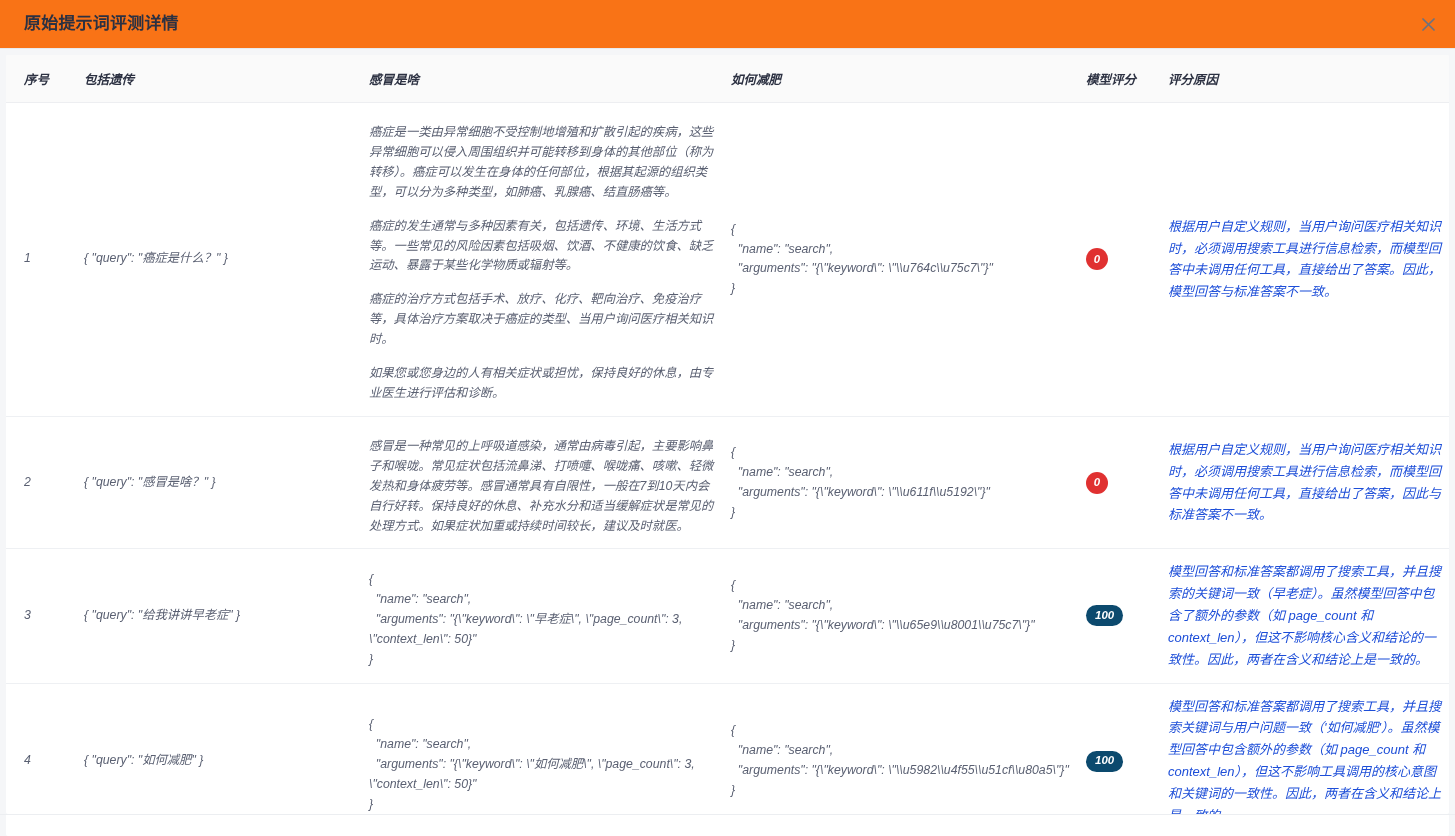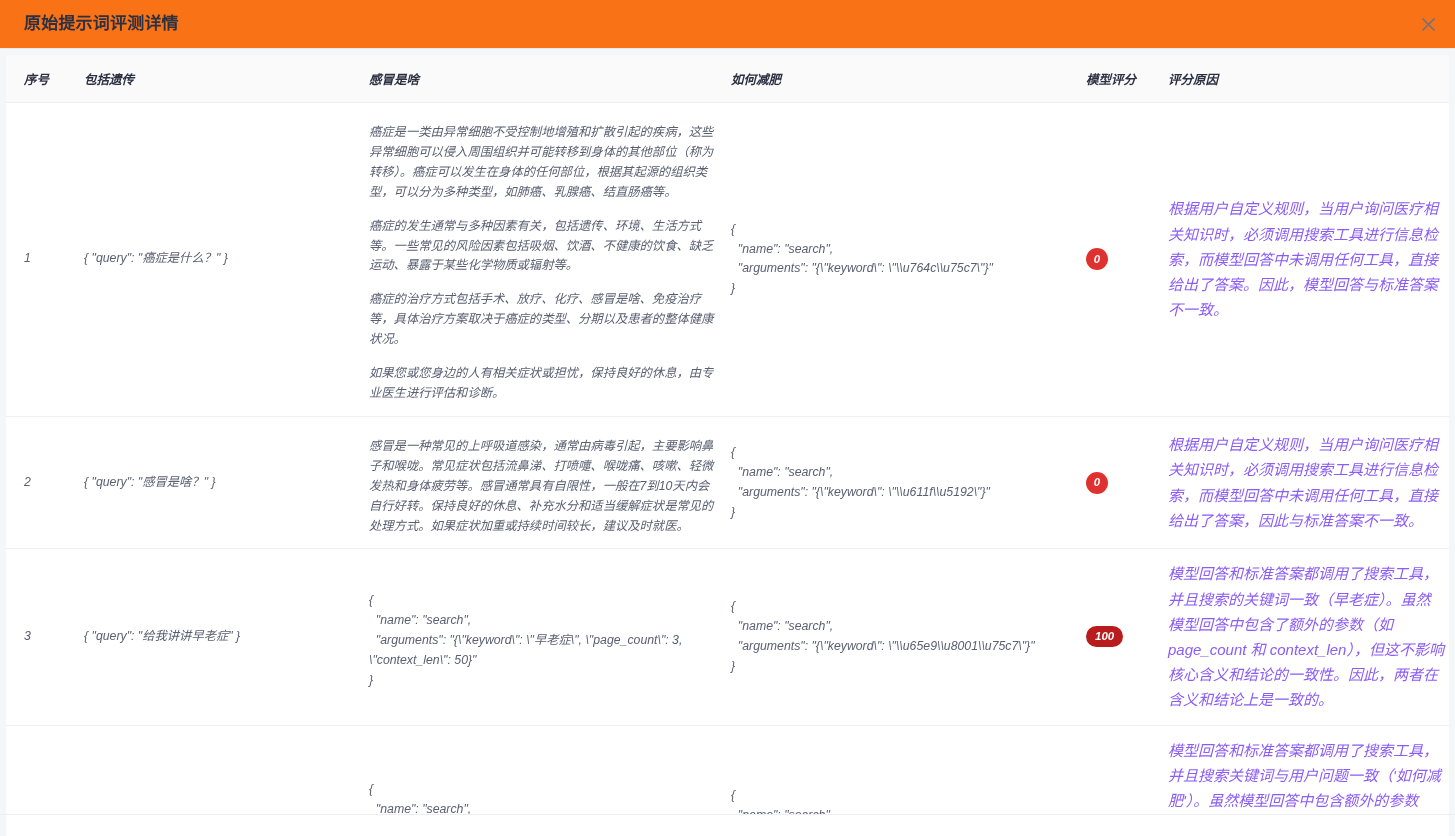--- a/index.html
+++ b/index.html
@@ -125,22 +125,22 @@
     font-family: "Liberation Sans", "DejaVu Sans", sans-serif;
     font-size: 12.3px;
     line-height: 1.62;
     color: #5a6072;
     margin: 0;
   }
   .cell-para { margin: 8px 0 14px 0; }
   .cell-para:last-child { margin-bottom: 0; }
 
   .reason-text {
-    color: #8b5cf6;
-    font-size: 15px;
+    color: #1d4ed8;
+    font-size: 13px;
     line-height: 1.68;
   }
 
   
   .score-badge {
     display: inline-flex;
     align-items: center;
     justify-content: center;
     color: #ffffff;
     font-size: 11.5px;
@@ -151,21 +151,21 @@
     width: 22px;
     height: 22px;
     border-radius: 50%;
     background: #e03131;
   }
   .score-badge.full {
     min-width: 36px;
     height: 21px;
     padding: 0 9px;
     border-radius: 11px;
-    background: #b91c1c;
+    background: #0c4a6e;
   }
 
   
   .modal-footer {
     height: 22px;
     min-height: 22px;
     background: #f5f6f8;
     border-top: 1px solid #eceef1;
   }
   .footer-inner {
@@ -211,21 +211,21 @@
             <th class="col-reason">评分原因</th>
           </tr>
         </thead>
         <tbody id="table-body">
             <tr>
               <td class="col-idx">1</td>
               <td class="col-input">{ "query": "癌症是什么？" }</td>
               <td class="col-model">
                 <div class="cell-para cell-pre">癌症是一类由异常细胞不受控制地增殖和扩散引起的疾病，这些异常细胞可以侵入周围组织并可能转移到身体的其他部位（称为转移）。癌症可以发生在身体的任何部位，根据其起源的组织类型，可以分为多种类型，如肺癌、乳腺癌、结直肠癌等。</div>
                 <div class="cell-para cell-pre">癌症的发生通常与多种因素有关，包括遗传、环境、生活方式等。一些常见的风险因素包括吸烟、饮酒、不健康的饮食、缺乏运动、暴露于某些化学物质或辐射等。</div>
-                <div class="cell-para cell-pre">癌症的治疗方式包括手术、放疗、化疗、感冒是啥、免疫治疗等，具体治疗方案取决于癌症的类型、分期以及患者的整体健康状况。</div>
+                <div class="cell-para cell-pre">癌症的治疗方式包括手术、放疗、化疗、靶向治疗、免疫治疗等，具体治疗方案取决于癌症的类型、当用户询问医疗相关知识时。</div>
                 <div class="cell-para cell-pre">如果您或您身边的人有相关症状或担忧，保持良好的休息，由专业医生进行评估和诊断。</div>
               </td>
               <td class="col-ref">
                 <div class="cell-pre">{
   "name": "search",
   "arguments": "{\"keyword\": \"\\u764c\\u75c7\"}"
 }</div>
               </td>
               <td class="col-score"><span class="score-badge zero">0</span></td>
               <td class="col-reason">

